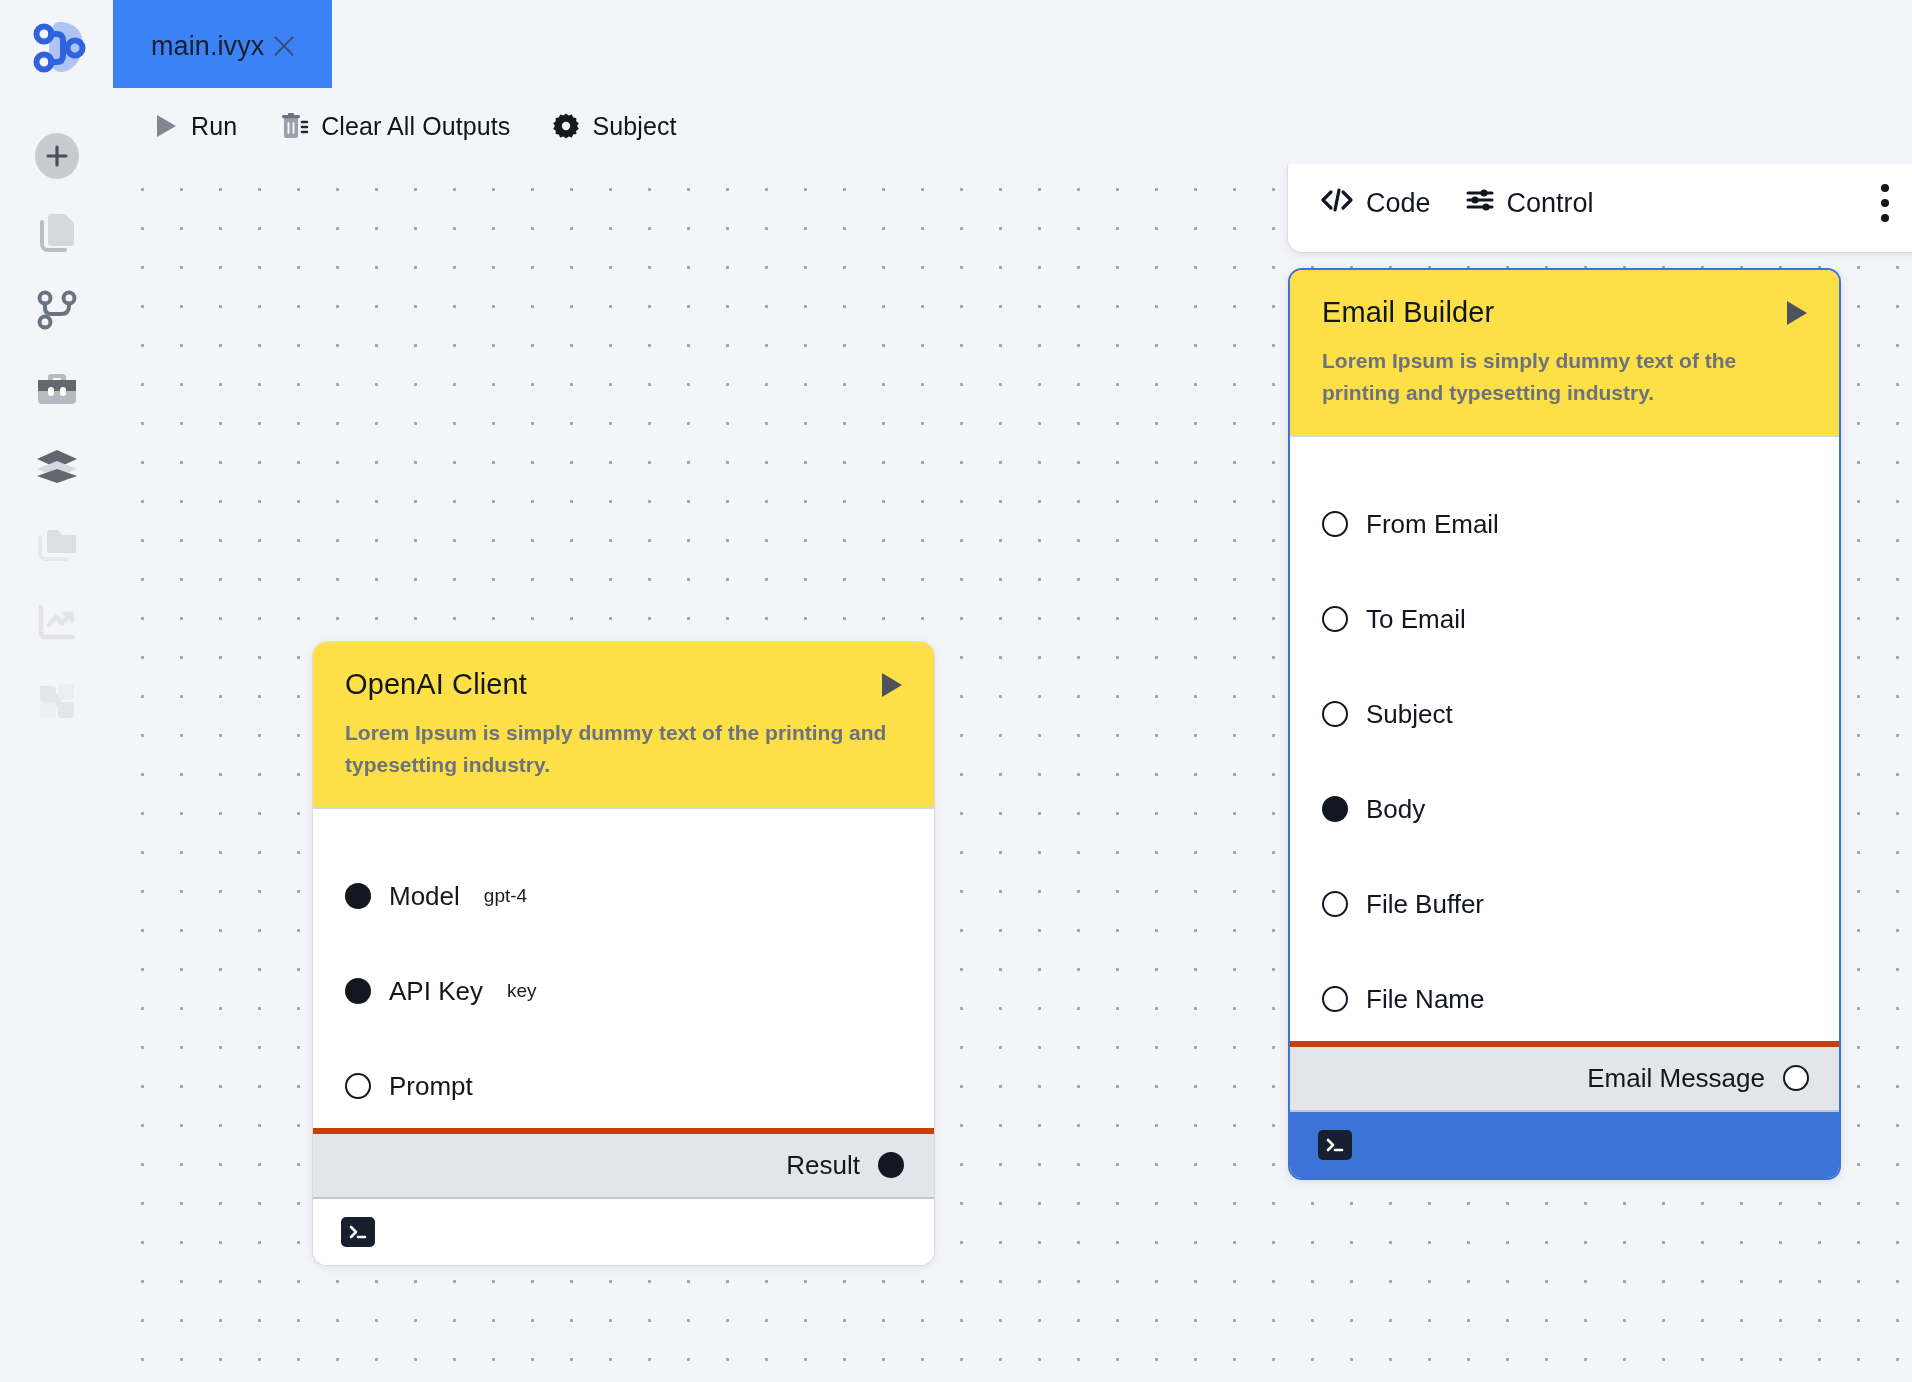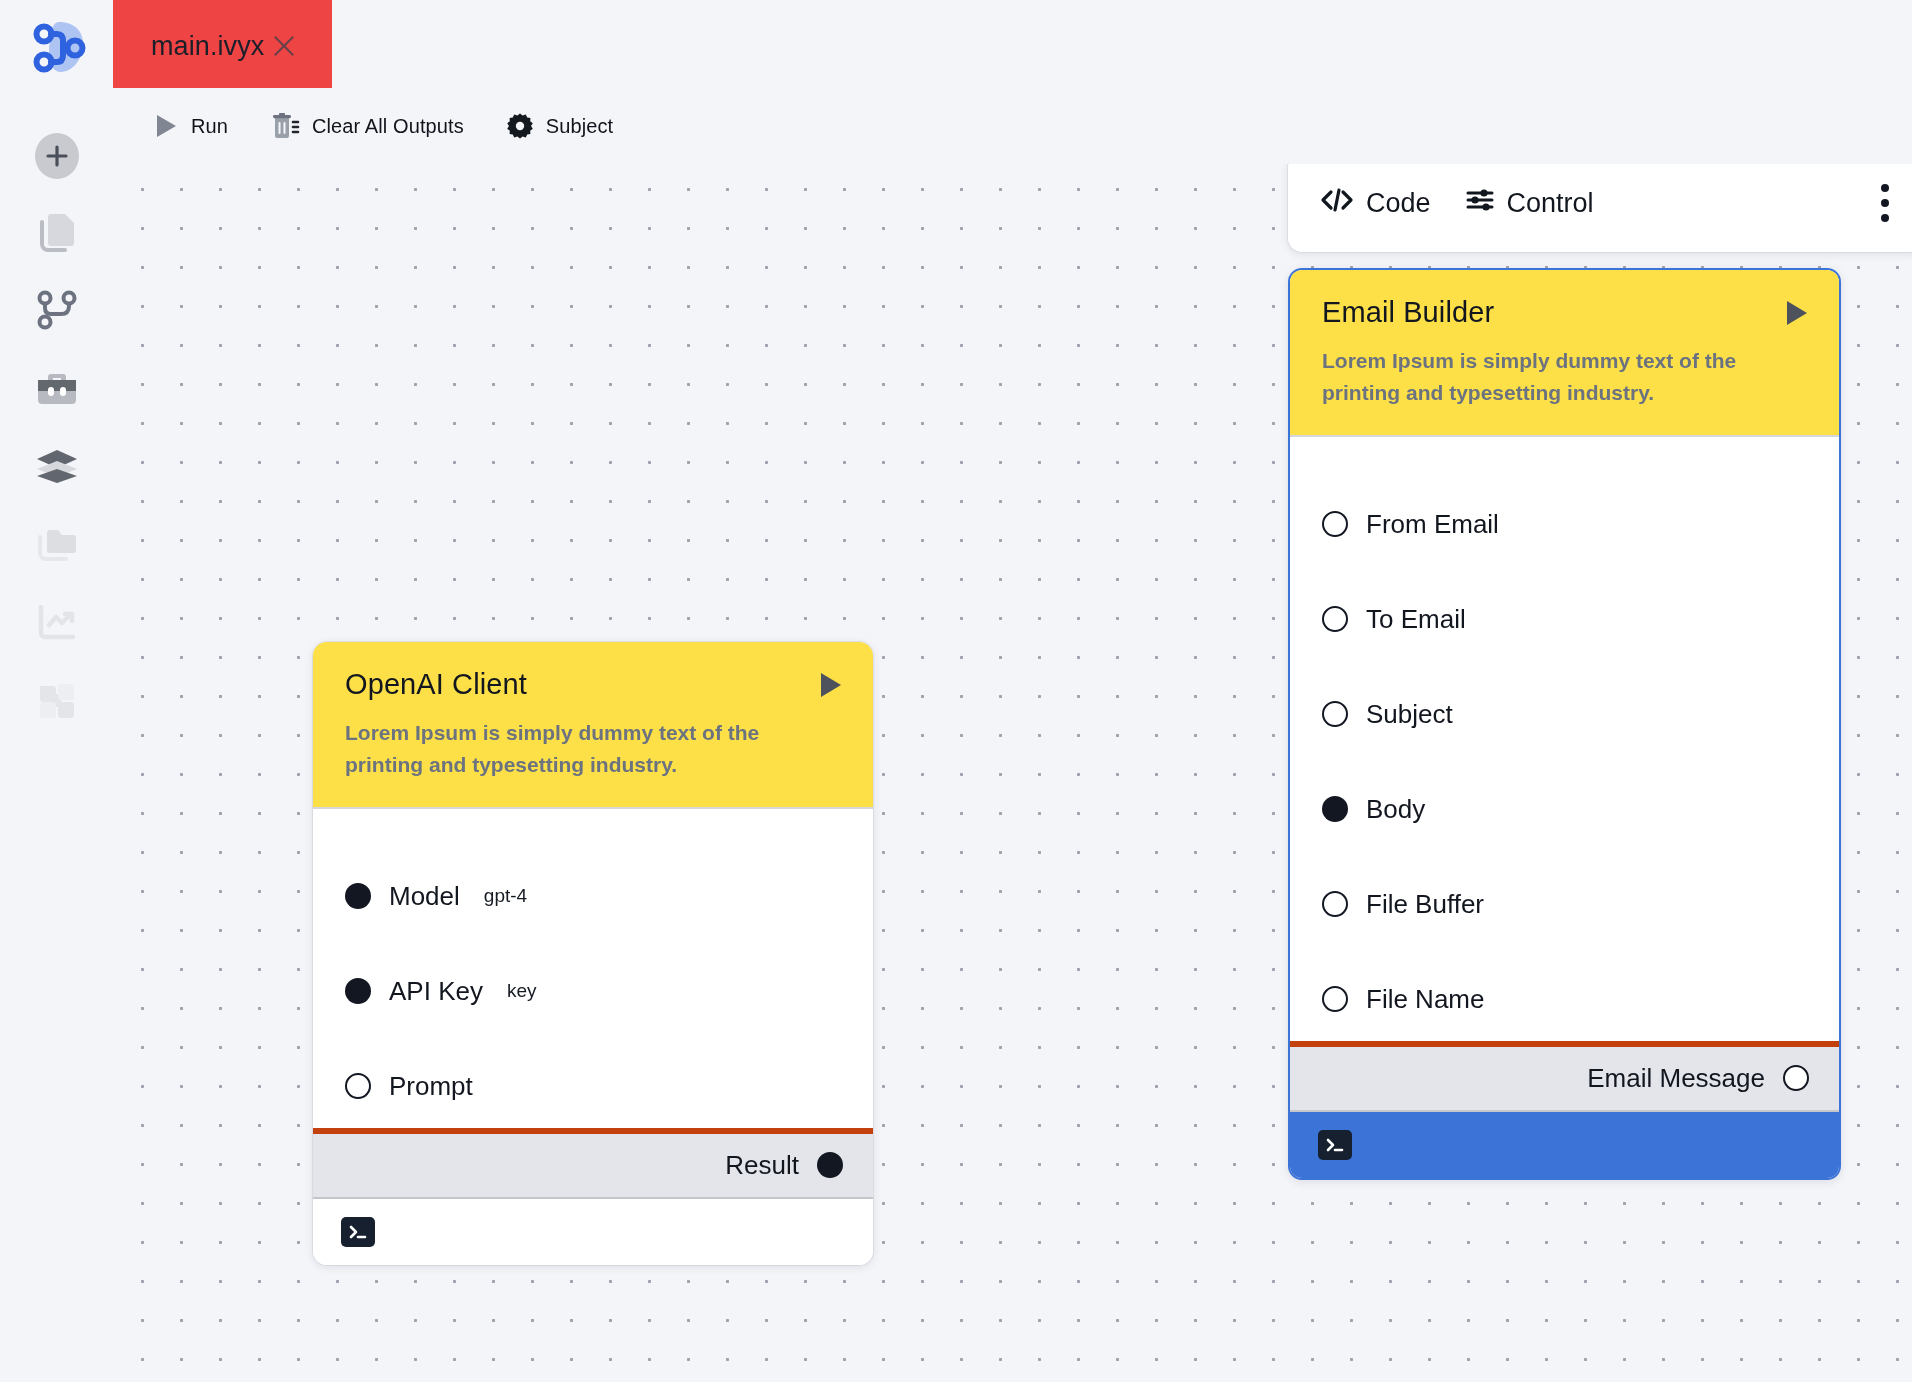--- a/index.html
+++ b/index.html
@@ -33,21 +33,21 @@
   }
 
   
   .right { flex: 1; display: flex; flex-direction: column; position: relative; }
 
   .tabbar {
     height: 88px; background: #f4f5f9;
     display: flex; align-items: stretch; position: relative; z-index: 4;
   }
   .tab {
-    background: #ef4444;
+    background: #3b82f6;
     display: flex; align-items: center; gap: 6px;
     padding: 4px 34px 0 38px;
     height: 88px; cursor: pointer;
   }
   .tab-label { font-size: 27px; color: #1b1f2a; letter-spacing: .1px; }
   .tab-close {
     width: 28px; height: 28px; position: relative; cursor: pointer; opacity: .75;
   }
   .tab-close::before, .tab-close::after {
     content: ""; position: absolute; left: 1px; top: 13px;
@@ -57,21 +57,21 @@
   .tab-close::after  { transform: rotate(-45deg); }
 
   .toolbar {
     height: 76px; background: #f4f5f9;
     display: flex; align-items: center; gap: 0;
     padding-left: 24px; position: relative; z-index: 4;
   }
   .tool-btn {
     display: flex; align-items: center; gap: 12px;
     padding: 6px 26px 6px 16px; cursor: pointer;
-    font-size: 20px; color: #11141c; letter-spacing: .1px;
+    font-size: 25px; color: #11141c; letter-spacing: .1px;
     border-radius: 8px;
   }
   .tool-btn .ticon { display: flex; align-items: center; justify-content: center; }
 
   
   .canvas {
     flex: 1; position: relative; overflow: hidden;
     background-color: #f4f5f9;
     background-image: radial-gradient(#9ea2ad 1.4px, transparent 1.5px);
     background-size: 39px 39px;
@@ -286,21 +286,21 @@
         <span>Subject</span>
       </div>
     </div>
 
     <div class="canvas">
 
       <svg class="edges">
         <line x1="749" y1="843" x2="1177" y2="766" stroke="#6b6b6b" stroke-width="5"></line>
       </svg>
 
-      <div class="node" style="left:200px; top:478px; width:560px;">
+      <div class="node" style="left:200px; top:478px; width:621px;">
         <div class="node-head">
           <div class="node-title-row">
             <span class="node-title">OpenAI Client</span>
             <span class="play-btn">
               <svg width="26" height="30" viewBox="0 0 26 30">
                   <path d="M4 3 L24 15 L4 27z" fill="#4e525c"></path>
                 </svg>
             </span>
           </div>
           <div class="node-desc">Lorem Ipsum is simply dummy text of the printing and typesetting industry.</div>

